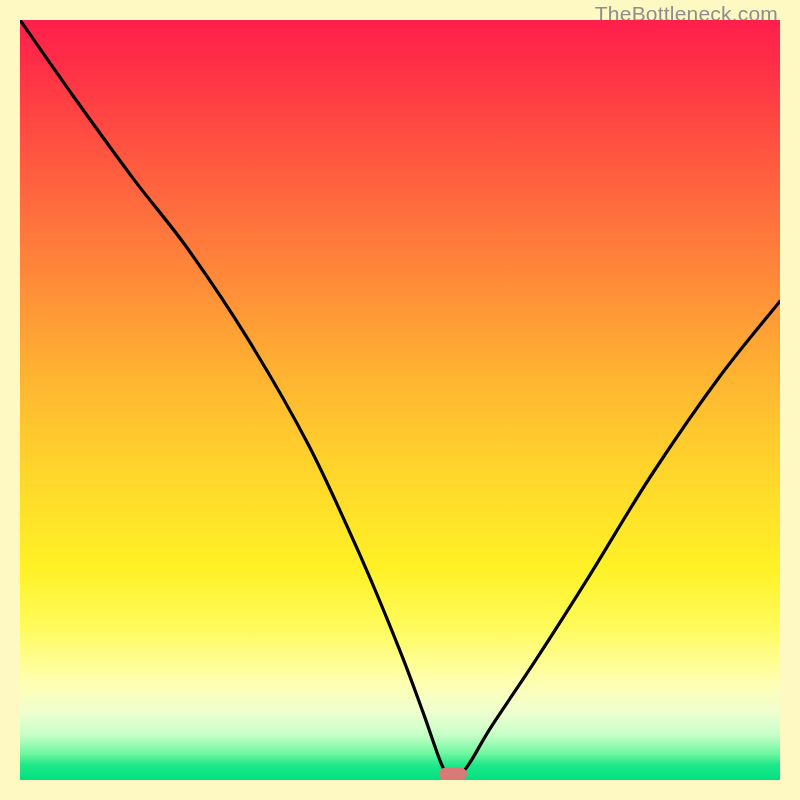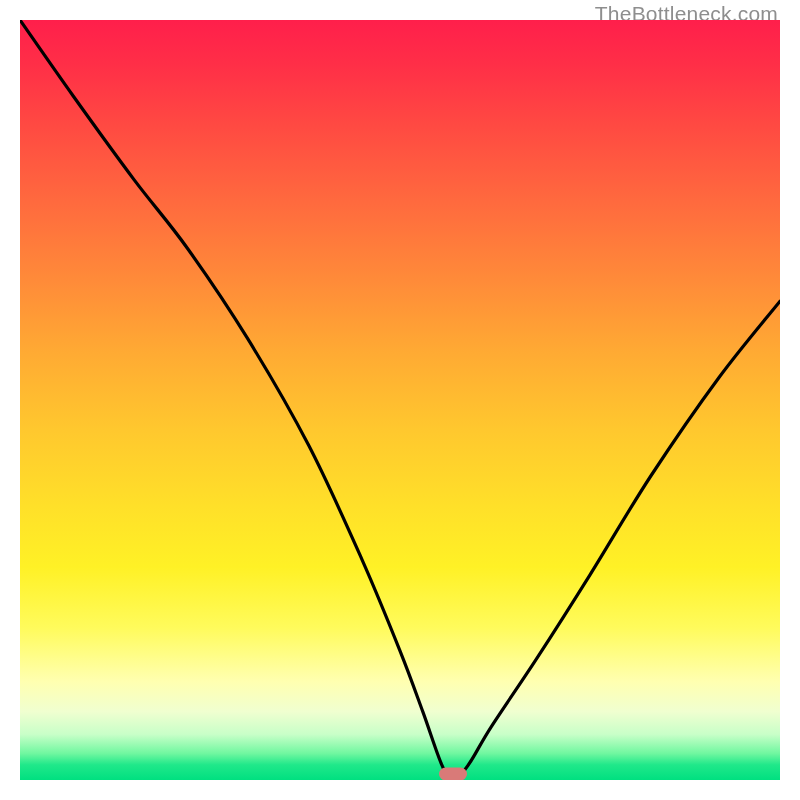--- a/index.html
+++ b/index.html
@@ -8,21 +8,21 @@
     width: 800px;
     height: 800px;
     background: #000;
     overflow: hidden;
     font-family: Arial, Helvetica, sans-serif;
   }
   .frame {
     position: relative;
     width: 800px;
     height: 800px;
-    background: #ffffff;
+    background: #fef9c3;
   }
   .plot-area {
     position: absolute;
     left: 20px;
     top: 20px;
     width: 760px;
     height: 760px;
     background: linear-gradient(to bottom,
       #ff1f4b 0%,
       #ff2f47 6%,

